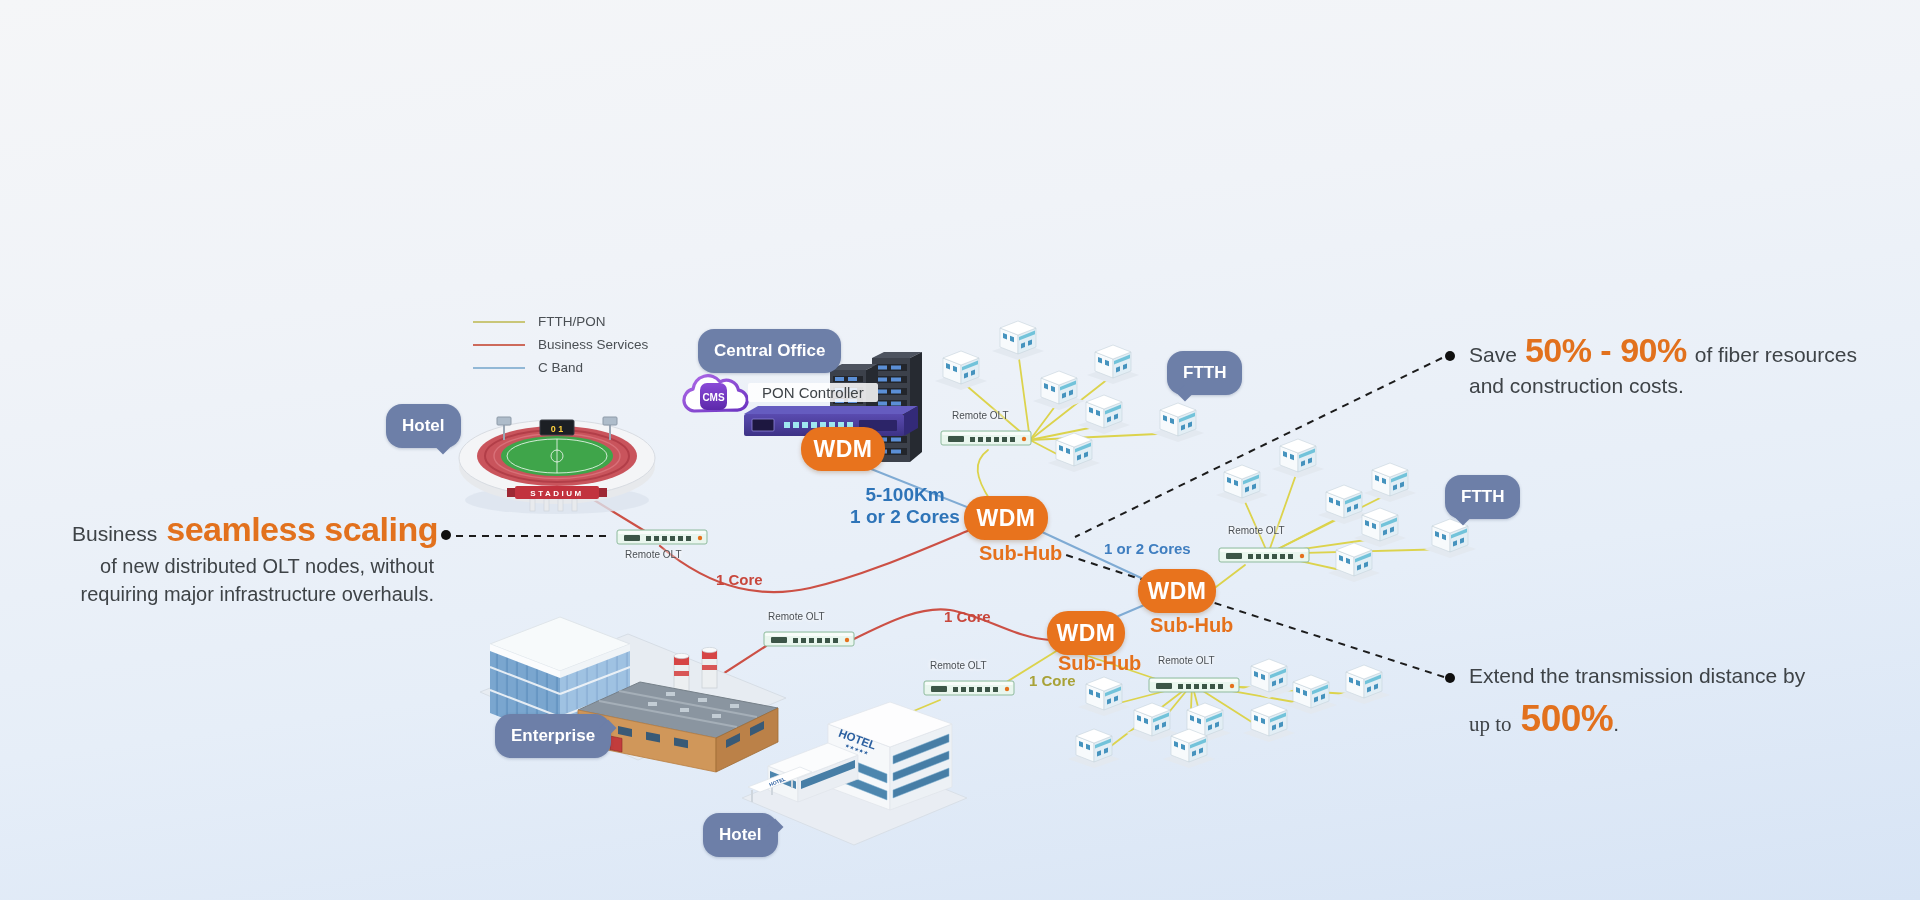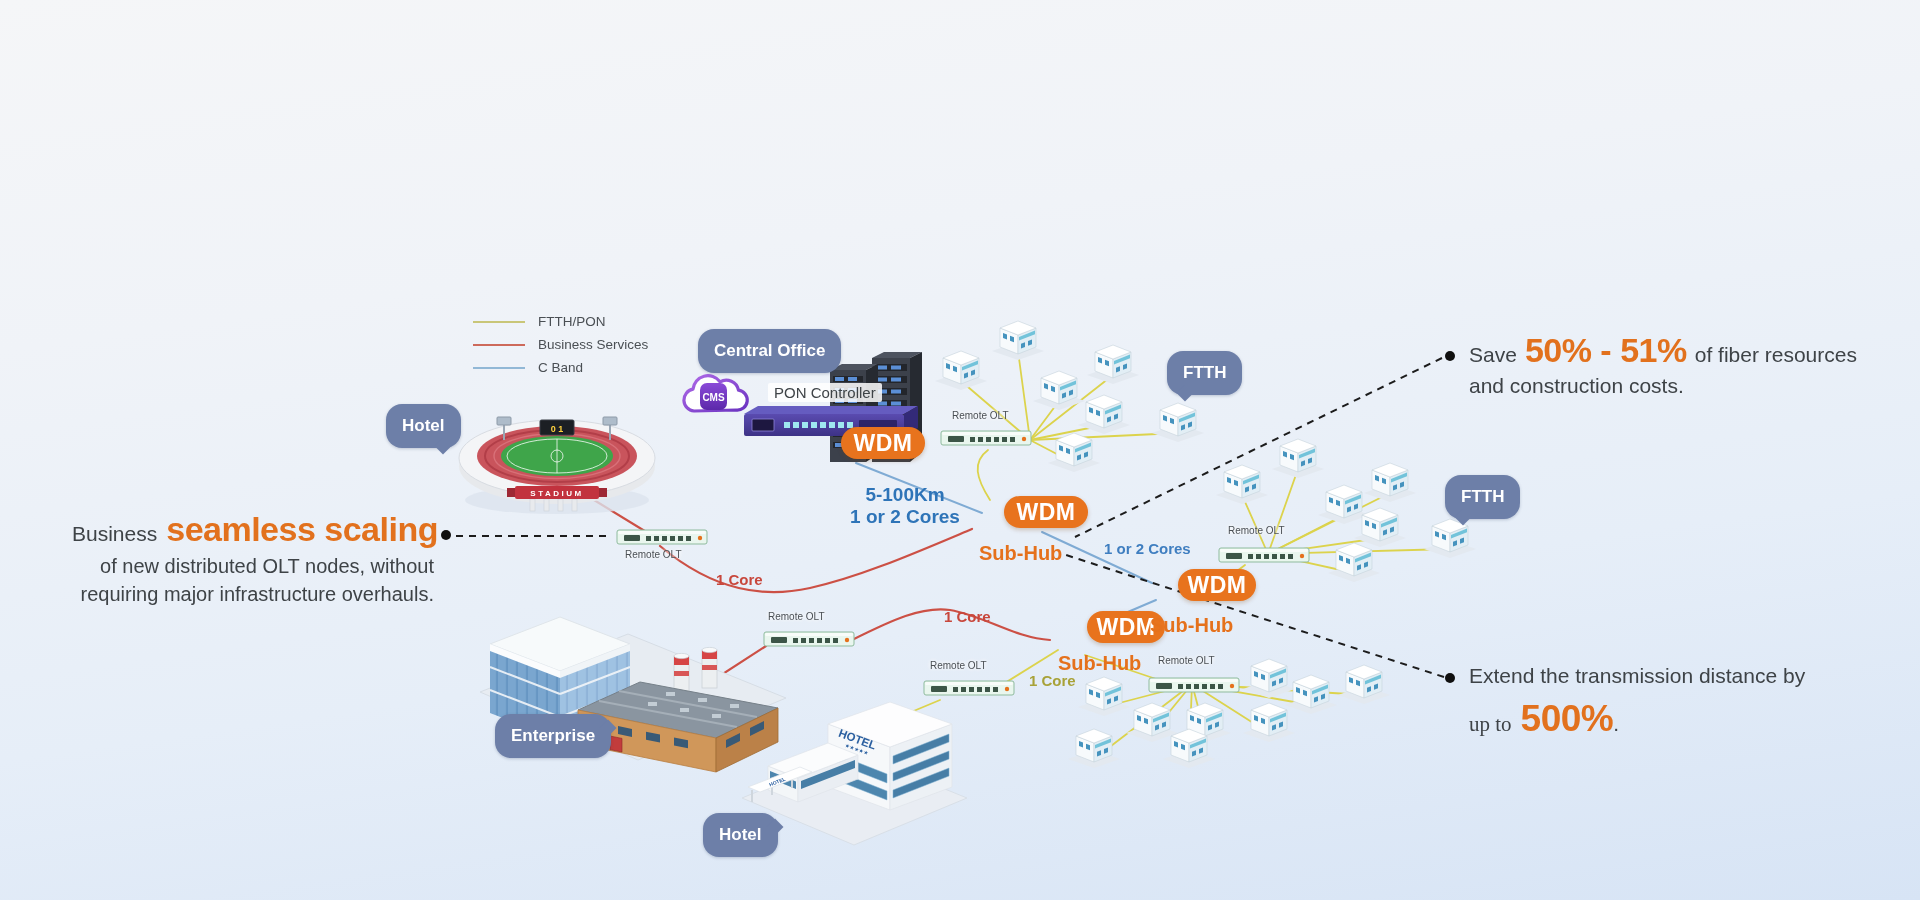--- a/index.html
+++ b/index.html
@@ -9,28 +9,28 @@
   svg.scene{position:absolute;left:0;top:0;width:1920px;height:900px;}
   svg text{font-family:"Liberation Sans","DejaVu Sans",sans-serif;}
 
   .badge{position:absolute;background:#6d7fa8;color:#fff;font-weight:bold;font-size:17px;
     padding:12px 16px;border-radius:16px;white-space:nowrap;box-shadow:0 1px 3px rgba(40,60,100,.25);z-index:5;}
   .badge .tail{position:absolute;width:12px;height:12px;background:#6d7fa8;transform:rotate(45deg);z-index:-1;}
   .tail--br{bottom:-4px;right:12px;}
   .tail--bl{bottom:-4px;left:12px;}
   .tail--r{top:8px;right:-3px;}
 
-  .wdm{position:absolute;width:84px;height:32px;background:#e8731d;color:#fff;font-weight:bold;
+  .wdm{position:absolute;width:84px;height:44px;background:#e8731d;color:#fff;font-weight:bold;
     font-size:23px;letter-spacing:.5px;border-radius:21px;display:flex;align-items:center;justify-content:center;
-    box-shadow:0 2px 4px rgba(120,60,0,.25);z-index:6;margin-left:40px;}
+    box-shadow:0 2px 4px rgba(120,60,0,.25);z-index:6;}
   .subhub{position:absolute;color:#e5711c;font-weight:bold;font-size:20px;white-space:nowrap;z-index:6;}
 
   .olt-label{position:absolute;font-size:10px;color:#4a4f54;white-space:nowrap;text-shadow:0 0 4px #fff,0 0 4px #fff;z-index:4;text-align:right;}
   .device-label{position:absolute;font-size:15px;color:#3e4347;white-space:nowrap;
-    background:rgba(255,255,255,.85);padding:1px 6px;border-radius:2px;z-index:4;margin-left:20px;}
+    background:rgba(255,255,255,.85);padding:1px 14px;border-radius:2px;z-index:4;}
 
   .link-label{position:absolute;font-size:15px;font-weight:bold;white-space:nowrap;z-index:4;}
   .link-label.red{color:#c8473c;}
   .link-label.blue{color:#3f7ec0;}
   .link-label.yellow{color:#a8a238;}
   .distance{position:absolute;width:140px;text-align:center;color:#2e74b8;font-weight:bold;
     font-size:19px;line-height:1.18;z-index:4;}
 
   .legend{position:absolute;left:473px;top:310px;z-index:4;}
   .legend-row{display:flex;align-items:center;height:23px;}
@@ -454,21 +454,21 @@
     </div>
     <div class="body">
       <div>of new distributed OLT nodes, without</div>
       <div>requiring major infrastructure overhauls.</div>
     </div>
   </div>
   <span class="bullet" style="left:441px;top:530px"></span>
 
   <div class="callout co-save">
     <div class="l1">
-      <span>Save</span><span class="hl hl-xl gap">50% - 51%</span><span>of fiber resources</span>
+      <span>Save</span><span class="hl hl-xl gap">50% - 90%</span><span>of fiber resources</span>
     </div>
     <div class="l2">and construction costs.</div>
   </div>
   <span class="bullet" style="left:1445px;top:351px"></span>
 
   <div class="callout co-ext">
     <div class="l1">Extend the transmission distance by</div>
     <div class="l2">
       <span class="gap">up to</span><span class="hl hl-xxl">500%</span><span>.</span>
     </div>

